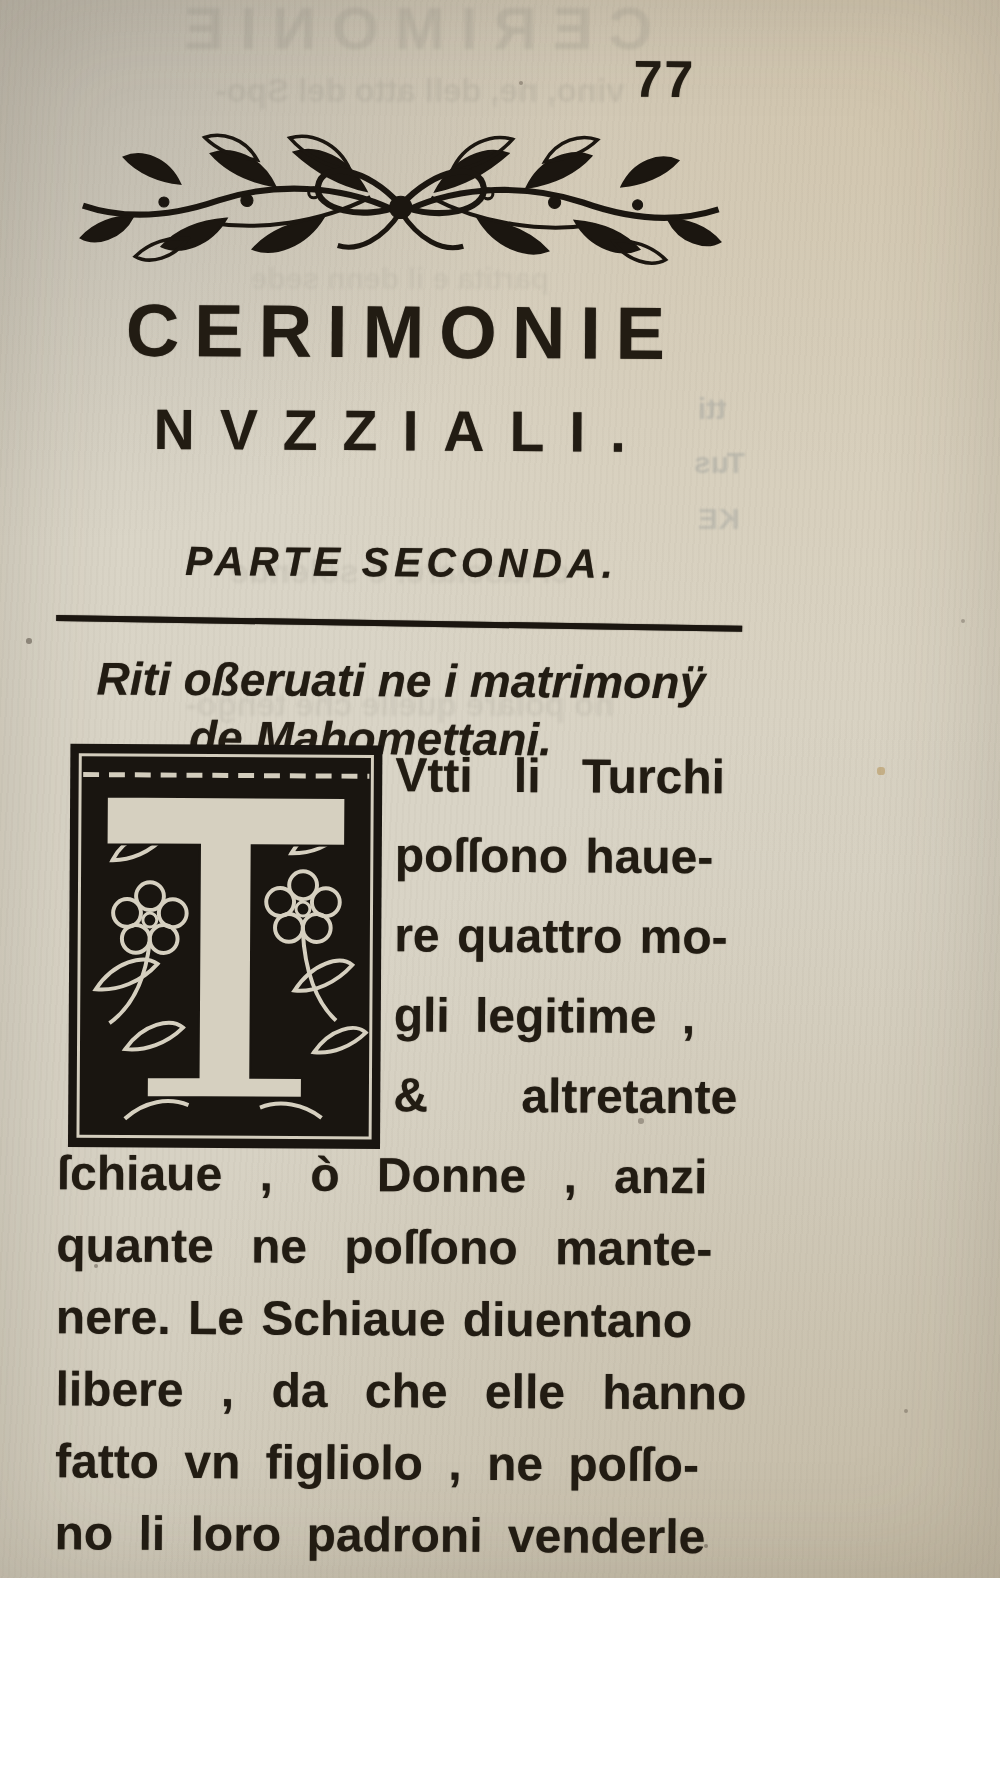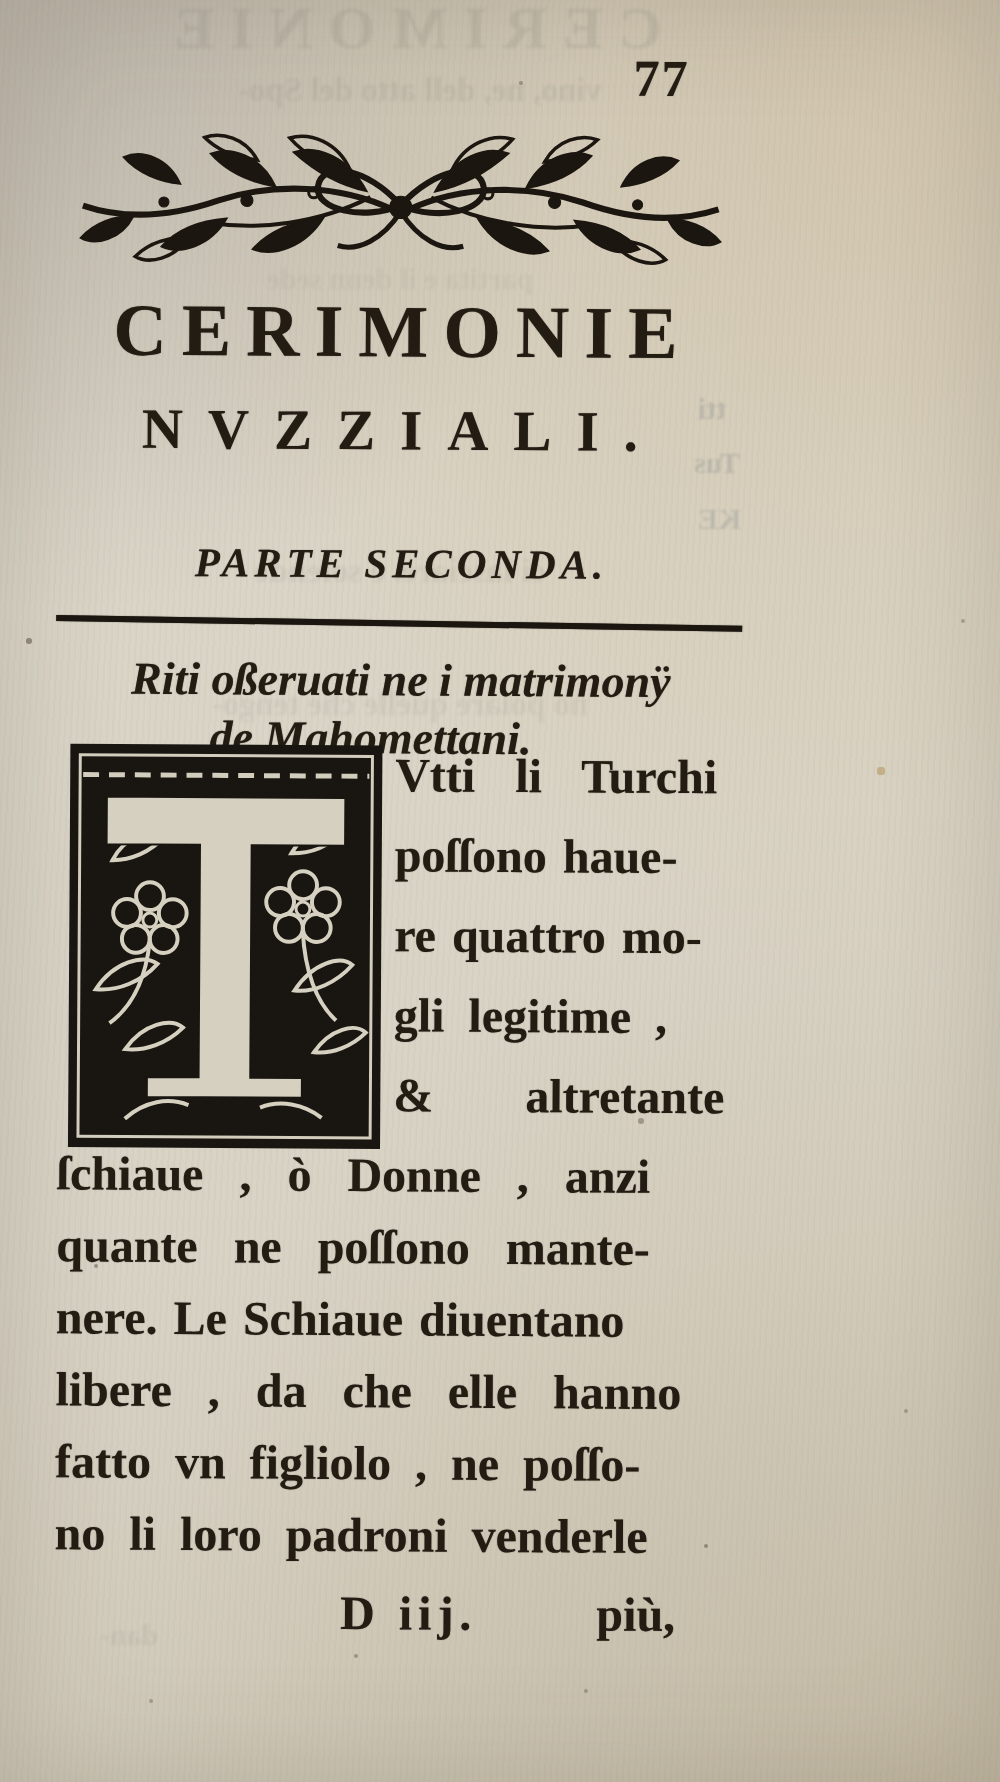--- a/index.html
+++ b/index.html
@@ -1,20 +1,20 @@
 <!DOCTYPE html>
 <html><head>
 <meta charset="utf-8">
 <style>
   html,body{margin:0;padding:0;}
   .page{
     position:relative;
-    width:1000px;height:1782px;
+    width:1000px;height:1578px;
     overflow:hidden;
-    font-family:Liberation Serif, serif;
+    font-family:Liberation Sans, sans-serif;
     background:
       repeating-linear-gradient(93deg, rgba(120,110,95,0.04) 0 2px, rgba(0,0,0,0) 2px 6px),
       radial-gradient(130% 90% at 88% 6%, rgba(203,178,134,0.30), rgba(203,178,134,0) 55%),
       radial-gradient(120% 70% at 6% 3%, rgba(108,104,96,0.22), rgba(108,104,96,0) 45%),
       radial-gradient(140% 100% at 92% 100%, rgba(166,148,114,0.28), rgba(166,148,114,0) 55%),
       linear-gradient(180deg,#d2ccbe 0%,#dad5c7 30%,#d8d3c5 70%,#cfc9b9 100%);
     box-shadow:inset 0 0 120px rgba(70,60,45,0.18);
   }
   .printwork{position:absolute;inset:0;transform:rotate(0.35deg);transform-origin:50% 0;color:#221c13;}
   .ink{color:#221c13;text-shadow:0 0 1.1px rgba(32,26,18,0.55);}

